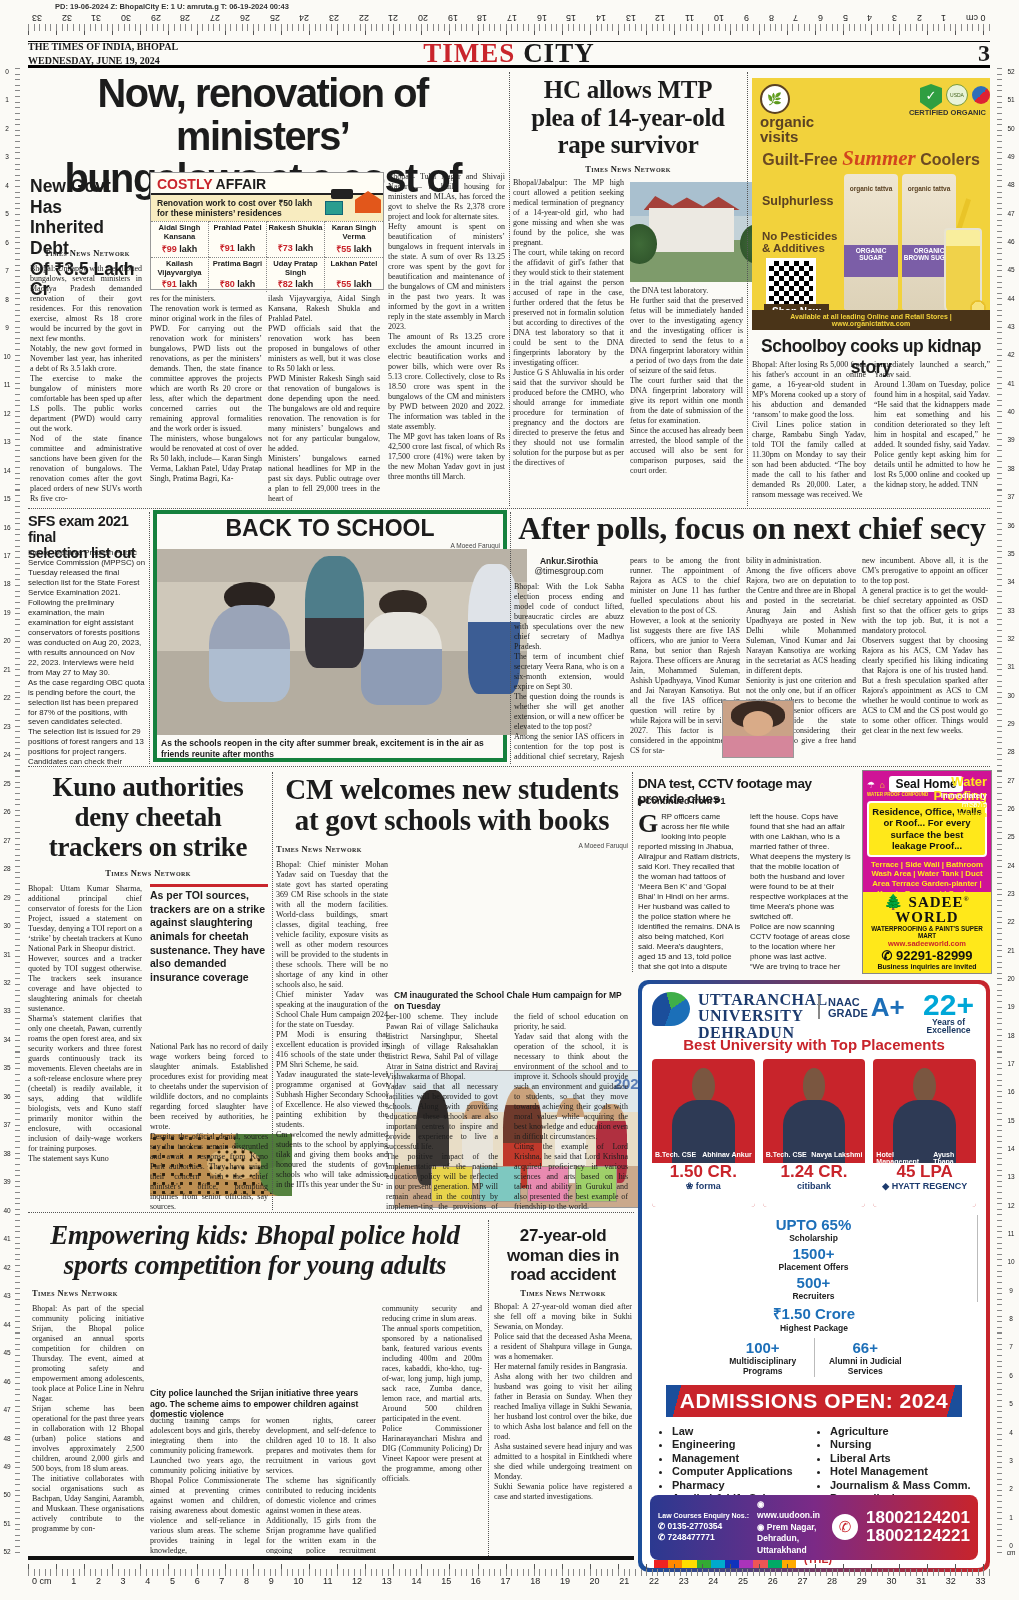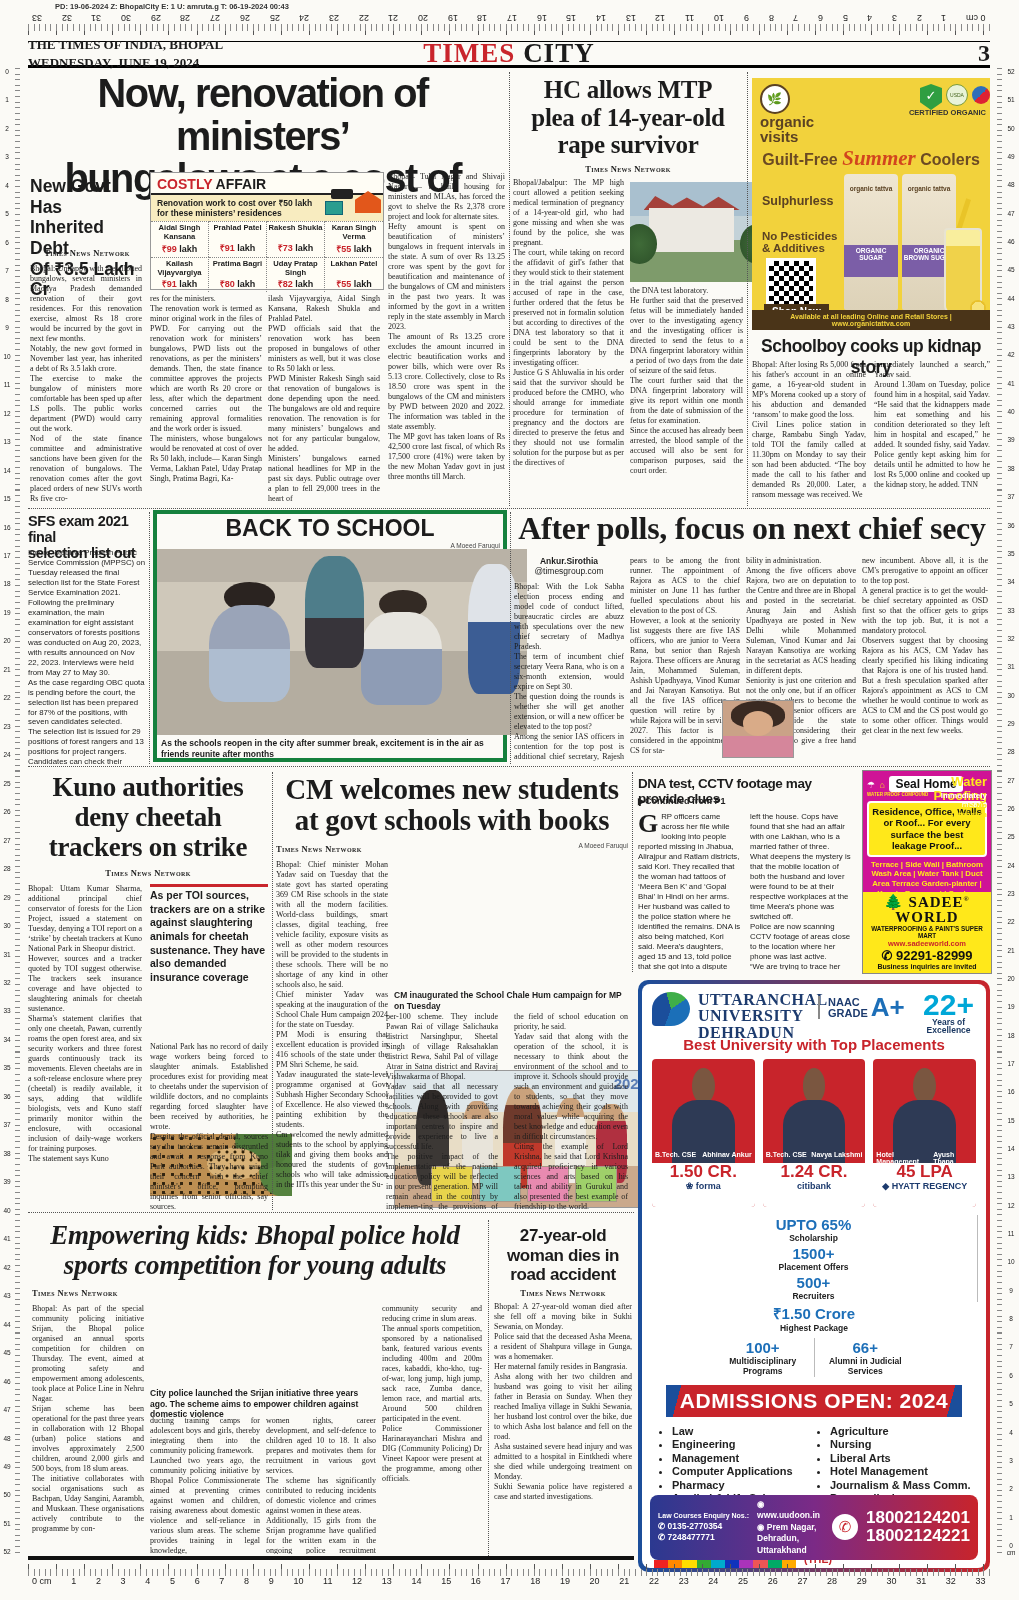--- a/index.html
+++ b/index.html
@@ -19,21 +19,21 @@
   .r-top-nums,.r-bot-nums{display:flex;justify-content:space-between;}
   .r-top-nums span{transform:rotate(180deg);font-size:9px;}
   .r-bot-nums span{font-size:9px;}
   .r-side-nums{display:flex;flex-direction:column;justify-content:space-between;height:100%;}
   .r-side-nums span{font-size:6.5px;text-align:center;}
   .ticks-h{background:repeating-linear-gradient(90deg,#888 0 1px,transparent 1px 5.62px);}
   .ticks-h2{background:repeating-linear-gradient(90deg,#555 0 1px,transparent 1px 28.1px);}
   .ticks-v{background:repeating-linear-gradient(180deg,#888 0 1px,transparent 1px 5.62px);}
   
   .masthead{border-top:1px solid #000;border-bottom:3px solid #000;display:flex;align-items:center;}
-  .mast-left{font-size:13px;font-weight:bold;line-height:1.35;}
+  .mast-left{font-size:10px;font-weight:bold;line-height:1.35;}
   .mast-center{flex:1;text-align:center;font-size:27px;font-weight:bold;letter-spacing:1px;}
   .mast-page{font-size:24px;font-weight:bold;}
   
   .hl-main{font-family:"Liberation Sans",sans-serif;font-weight:bold;font-size:41px;line-height:1.04;letter-spacing:-1.5px;transform:scaleX(.97);transform-origin:left;white-space:pre-line;text-align:center;}
   .hl-serif{font-weight:bold;white-space:pre-line;text-align:center;letter-spacing:-.3px;}
   .hl-sans-sm{font-family:"Liberation Sans",sans-serif;font-weight:bold;white-space:pre-line;}
   .subhead{font-family:"Liberation Sans",sans-serif;font-weight:bold;font-size:17.5px;line-height:1.18;white-space:pre-line;}
   .byline2{font-family:"Liberation Sans",sans-serif;font-size:8.5px;text-align:center;font-weight:bold;}
   .credit{font-family:"Liberation Sans",sans-serif;font-size:6.5px;color:#444;text-align:right;}
   .caption{font-family:"Liberation Sans",sans-serif;font-weight:bold;font-size:8.5px;line-height:1.25;}

